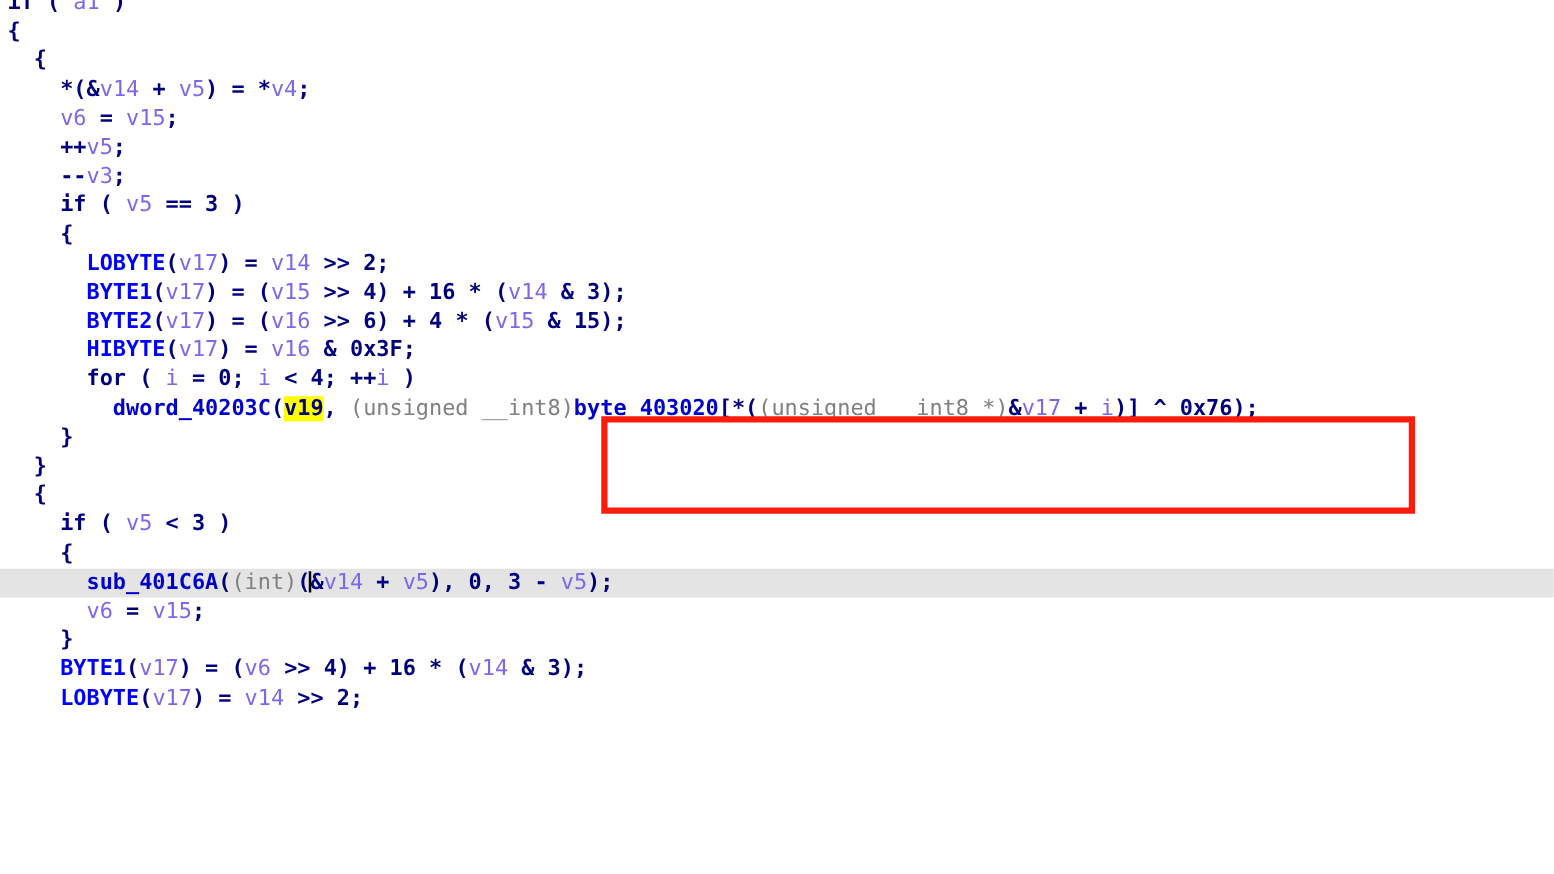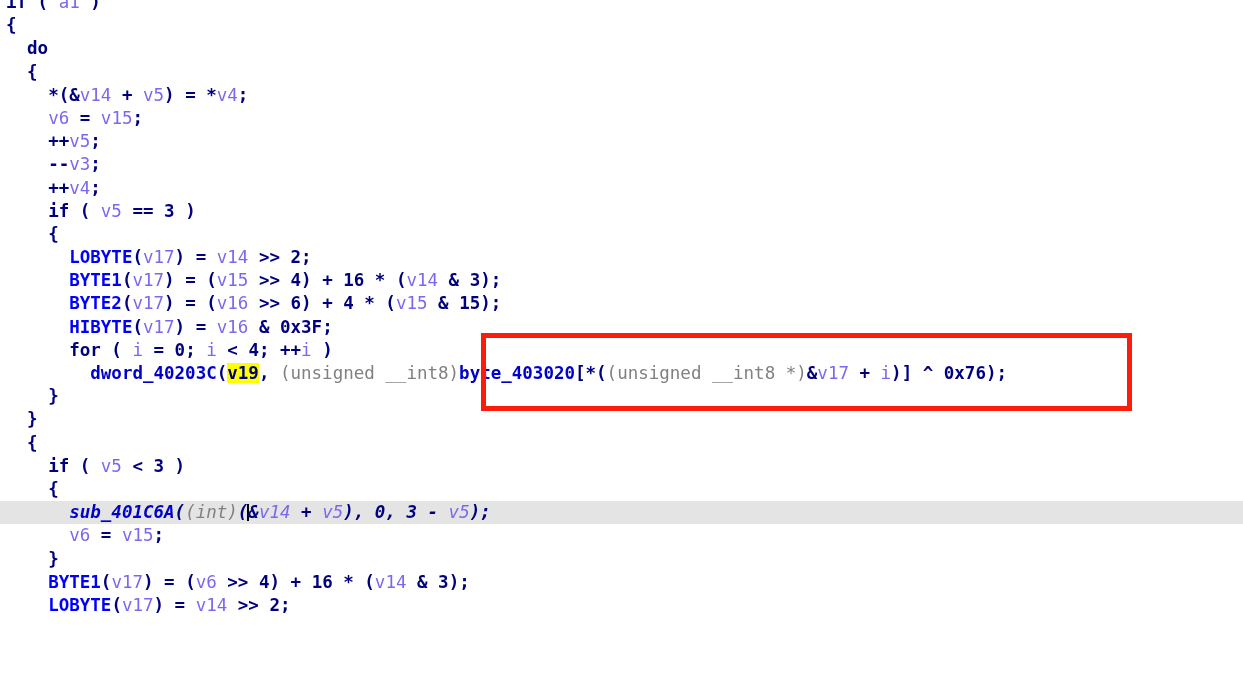--- a/index.html
+++ b/index.html
@@ -31,21 +31,20 @@
   .code-line {
     position: relative;
     height: 23.2px;
     line-height: 23.2px;
     white-space: pre;
     padding-left: 6px;
     box-sizing: border-box;
   }
   .code-line.current {
     background: #e4e4e4;
-    font-style: italic;
   }
 
   
   .tok-kw    { color: #00007f; font-weight: 700; }   
   .tok-punct { color: #00007f; font-weight: 700; }   
   .tok-var   { color: #7b68ee; }                      
   .tok-macro { color: #0000ff; font-weight: 700; }   
   .tok-fn    { color: #0000cd; font-weight: 700; }   
   .tok-num   { color: #00007f; font-weight: 700; }   
   .tok-type  { color: #808080; }                      
@@ -74,33 +73,31 @@
 </style>
 </head>
 <body>
 
 <div id="code-view">
 
   <div class="code-line" style="margin-top:-9px;"><span class="tok-kw" style="color: rgb(0, 0, 127);">if</span><span class="tok-punct" style="color: rgb(0, 0, 127);"> ( </span><span class="tok-var" style="color: rgb(123, 104, 238);">a1</span><span class="tok-punct" style="color: rgb(0, 0, 127);"> )</span></div>
 
   <div class="code-line"><span class="tok-punct" style="color: rgb(0, 0, 127);">{</span></div>
 
-  <div class="code-line"><span class="tok-kw" style="color: rgb(0, 0, 127);">  do</span></div>
 
   <div class="code-line"><span class="tok-punct" style="color: rgb(0, 0, 127);">  {</span></div>
 
   <div class="code-line"><span class="tok-punct" style="color: rgb(0, 0, 127);">    *(&amp;</span><span class="tok-var" style="color: rgb(123, 104, 238);">v14</span><span class="tok-punct" style="color: rgb(0, 0, 127);"> + </span><span class="tok-var" style="color: rgb(123, 104, 238);">v5</span><span class="tok-punct" style="color: rgb(0, 0, 127);">) = *</span><span class="tok-var" style="color: rgb(123, 104, 238);">v4</span><span class="tok-punct" style="color: rgb(0, 0, 127);">;</span></div>
 
   <div class="code-line"><span class="tok-punct" style="color: rgb(0, 0, 127);">    </span><span class="tok-var" style="color: rgb(123, 104, 238);">v6</span><span class="tok-punct" style="color: rgb(0, 0, 127);"> = </span><span class="tok-var" style="color: rgb(123, 104, 238);">v15</span><span class="tok-punct" style="color: rgb(0, 0, 127);">;</span></div>
 
   <div class="code-line"><span class="tok-punct" style="color: rgb(0, 0, 127);">    ++</span><span class="tok-var" style="color: rgb(123, 104, 238);">v5</span><span class="tok-punct" style="color: rgb(0, 0, 127);">;</span></div>
 
   <div class="code-line"><span class="tok-punct" style="color: rgb(0, 0, 127);">    --</span><span class="tok-var" style="color: rgb(123, 104, 238);">v3</span><span class="tok-punct" style="color: rgb(0, 0, 127);">;</span></div>
 
-  <div class="code-line"><span class="tok-punct" style="color: rgb(0, 0, 127);">    ++</span><span class="tok-var" style="color: rgb(123, 104, 238);">v4</span><span class="tok-punct" style="color: rgb(0, 0, 127);">;</span></div>
 
   <div class="code-line"><span class="tok-kw" style="color: rgb(0, 0, 127);">    if</span><span class="tok-punct" style="color: rgb(0, 0, 127);"> ( </span><span class="tok-var" style="color: rgb(123, 104, 238);">v5</span><span class="tok-punct" style="color: rgb(0, 0, 127);"> == </span><span class="tok-num" style="color: rgb(0, 0, 127);">3</span><span class="tok-punct" style="color: rgb(0, 0, 127);"> )</span></div>
 
   <div class="code-line"><span class="tok-punct" style="color: rgb(0, 0, 127);">    {</span></div>
 
   <div class="code-line"><span class="tok-punct" style="color: rgb(0, 0, 127);">      </span><span class="tok-macro" style="color: rgb(0, 0, 255);">LOBYTE</span><span class="tok-punct" style="color: rgb(0, 0, 127);">(</span><span class="tok-var" style="color: rgb(123, 104, 238);">v17</span><span class="tok-punct" style="color: rgb(0, 0, 127);">) = </span><span class="tok-var" style="color: rgb(123, 104, 238);">v14</span><span class="tok-punct" style="color: rgb(0, 0, 127);"> &gt;&gt; </span><span class="tok-num" style="color: rgb(0, 0, 127);">2</span><span class="tok-punct" style="color: rgb(0, 0, 127);">;</span></div>
 
   <div class="code-line"><span class="tok-punct" style="color: rgb(0, 0, 127);">      </span><span class="tok-macro" style="color: rgb(0, 0, 255);">BYTE1</span><span class="tok-punct" style="color: rgb(0, 0, 127);">(</span><span class="tok-var" style="color: rgb(123, 104, 238);">v17</span><span class="tok-punct" style="color: rgb(0, 0, 127);">) = (</span><span class="tok-var" style="color: rgb(123, 104, 238);">v15</span><span class="tok-punct" style="color: rgb(0, 0, 127);"> &gt;&gt; </span><span class="tok-num" style="color: rgb(0, 0, 127);">4</span><span class="tok-punct" style="color: rgb(0, 0, 127);">) + </span><span class="tok-num" style="color: rgb(0, 0, 127);">16</span><span class="tok-punct" style="color: rgb(0, 0, 127);"> * (</span><span class="tok-var" style="color: rgb(123, 104, 238);">v14</span><span class="tok-punct" style="color: rgb(0, 0, 127);"> &amp; </span><span class="tok-num" style="color: rgb(0, 0, 127);">3</span><span class="tok-punct" style="color: rgb(0, 0, 127);">);</span></div>
 
   <div class="code-line"><span class="tok-punct" style="color: rgb(0, 0, 127);">      </span><span class="tok-macro" style="color: rgb(0, 0, 255);">BYTE2</span><span class="tok-punct" style="color: rgb(0, 0, 127);">(</span><span class="tok-var" style="color: rgb(123, 104, 238);">v17</span><span class="tok-punct" style="color: rgb(0, 0, 127);">) = (</span><span class="tok-var" style="color: rgb(123, 104, 238);">v16</span><span class="tok-punct" style="color: rgb(0, 0, 127);"> &gt;&gt; </span><span class="tok-num" style="color: rgb(0, 0, 127);">6</span><span class="tok-punct" style="color: rgb(0, 0, 127);">) + </span><span class="tok-num" style="color: rgb(0, 0, 127);">4</span><span class="tok-punct" style="color: rgb(0, 0, 127);"> * (</span><span class="tok-var" style="color: rgb(123, 104, 238);">v15</span><span class="tok-punct" style="color: rgb(0, 0, 127);"> &amp; </span><span class="tok-num" style="color: rgb(0, 0, 127);">15</span><span class="tok-punct" style="color: rgb(0, 0, 127);">);</span></div>

